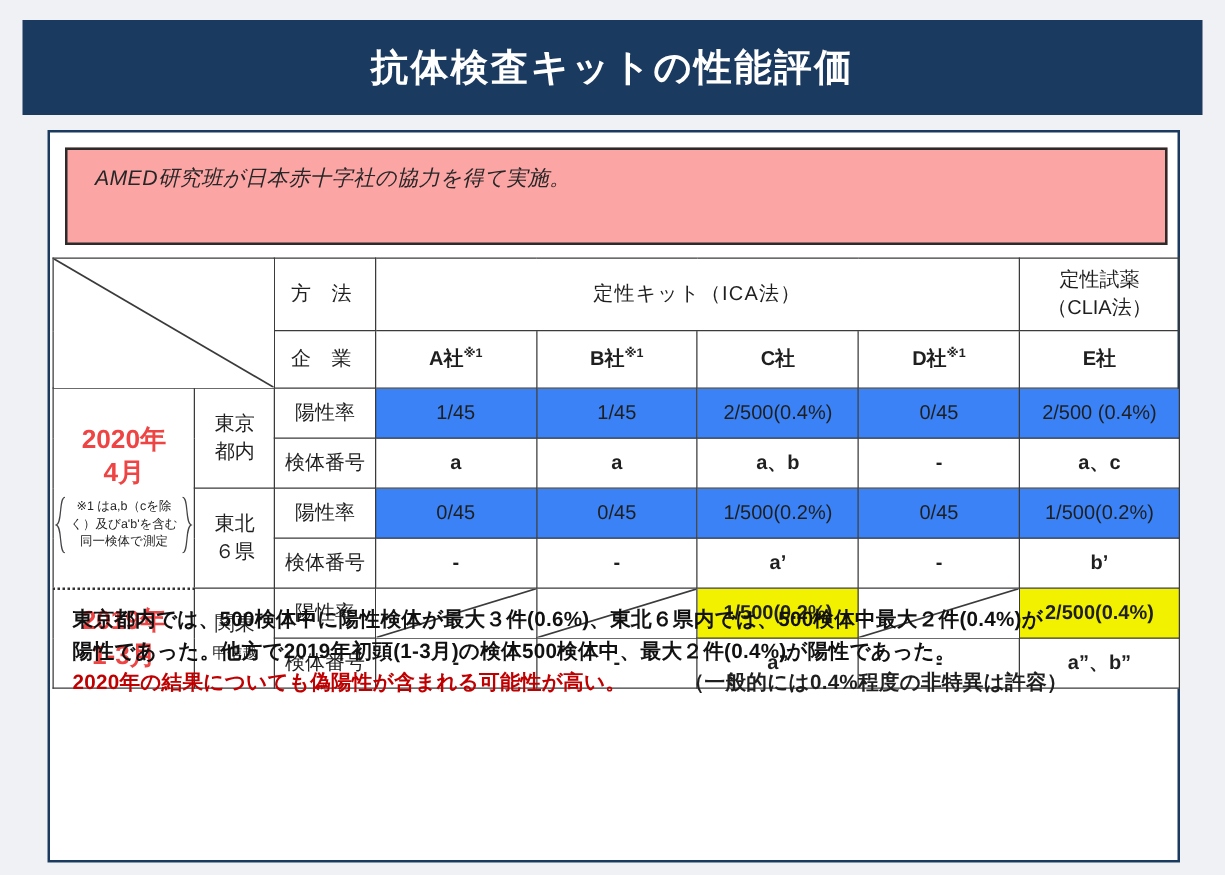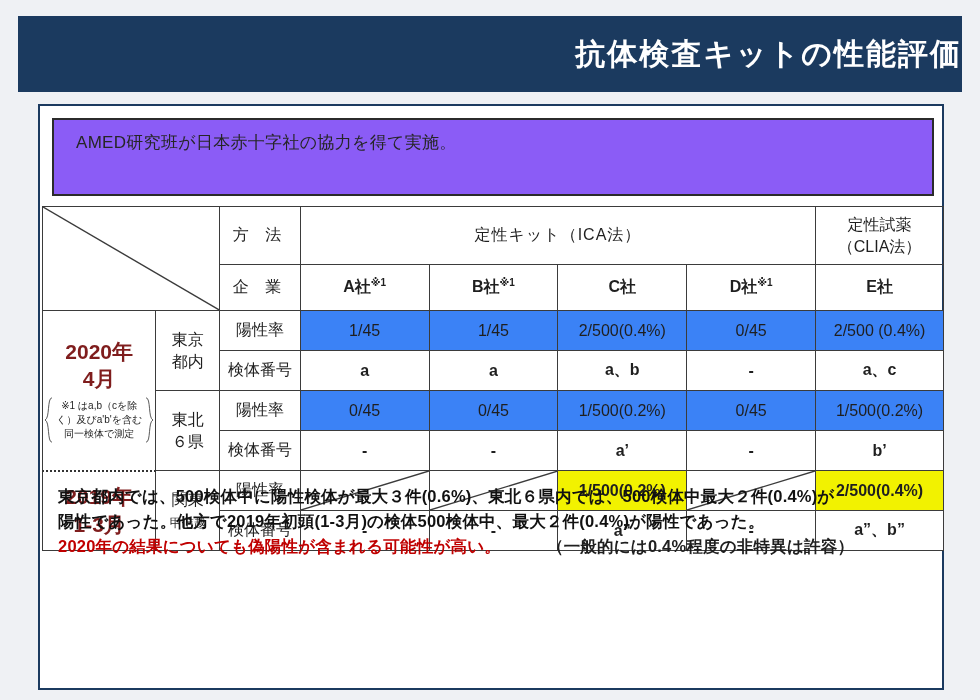--- a/index.html
+++ b/index.html
@@ -8,37 +8,38 @@
     background: #eff1f4;
     font-family: "Liberation Sans", "DejaVu Sans", sans-serif;
     overflow: hidden;
   }
   #slide { position: relative; width: 980px; height: 700px; background: #eff1f4; }
 
   
   .title-bar {
     position: absolute; left: 18px; top: 16px; width: 944px; height: 76px;
     background: #1b3a5f;
-    display: flex; align-items: center; justify-content: flex-end;
+    display: flex; align-items: center; justify-content: center;
   }
   .title-text {
     color: #ffffff; font-size: 30px; font-weight: bold; letter-spacing: 2px;
   }
 
   
   .card {
     position: absolute; left: 38px; top: 104px; width: 906px; height: 586px;
     background: #ffffff; border: 2px solid #1b3a5f;
   }
 
   
   .intro-box {
     position: absolute; left: 12px; top: 12px; width: 882px; height: 78px;
-    border: 2px solid #2b2b2b; background: #8b5cf6;
+    border: 2px solid #2b2b2b; background: #fca5a5;
     padding: 10px 0 12px 22px;
+    font-style: italic;
   }
   .intro-line { font-size: 17px; color: #262626; line-height: 1.55; letter-spacing: .3px; }
 
   
   .tbl {
     position: absolute; left: 2px; top: 100px; width: 902px;
     border-collapse: collapse; table-layout: fixed;
   }
   .tbl td {
     border: 1px solid #3b3b3b;
@@ -54,21 +55,21 @@
   .h-method, .h-company { font-size: 19px; color: #3a3a3a; letter-spacing: 6px; height: 58px; }
   .h-company { height: 46px; }
   .h-kit { font-size: 19px; color: #3a3a3a; letter-spacing: 1px; margin-left: 48px; }
   .h-clia { font-size: 17px; color: #3a3a3a; line-height: 1.35; }
   .h-co { font-size: 18px; font-weight: bold; color: #111; }
   .h-co sup { font-size: 10px; font-weight: bold; vertical-align: super; }
 
   .corner { position: relative; background: #fff; }
   .corner svg { position: absolute; left: 0; top: 0; width: 100%; height: 100%; }
 
-  .period { font-size: 21px; font-weight: bold; color: #7f1d1d; line-height: 1.3; }
+  .period { font-size: 21px; font-weight: bold; color: #ef4444; line-height: 1.3; }
   .region { font-size: 16px; color: #2b2b2b; line-height: 1.35; }
   .region small { font-size: 12px; }
   .metric { font-size: 16px; color: #2b2b2b; }
 
   .rowh { height: 40px; }
 
   .orange { background: #3b82f6; color: #a02c10; font-weight: normal; font-size: 17px; }
   .yellow { background: #f2f200; color: #2e2e00; font-weight: bold; font-size: 17px; }
   .sample { font-weight: bold; font-size: 17px; color: #111; background: #fff; }
 

